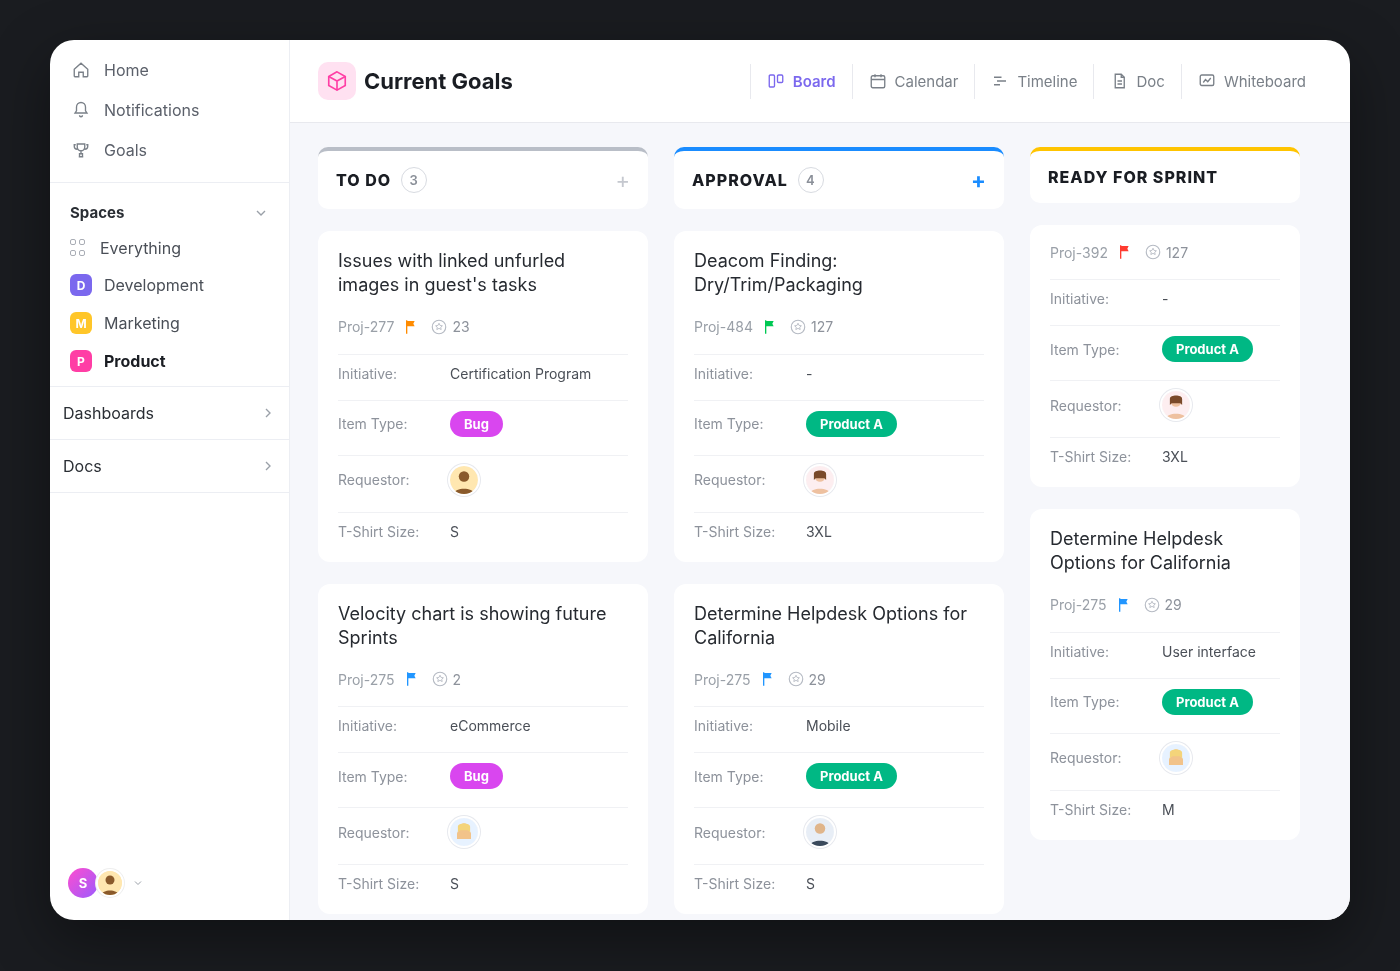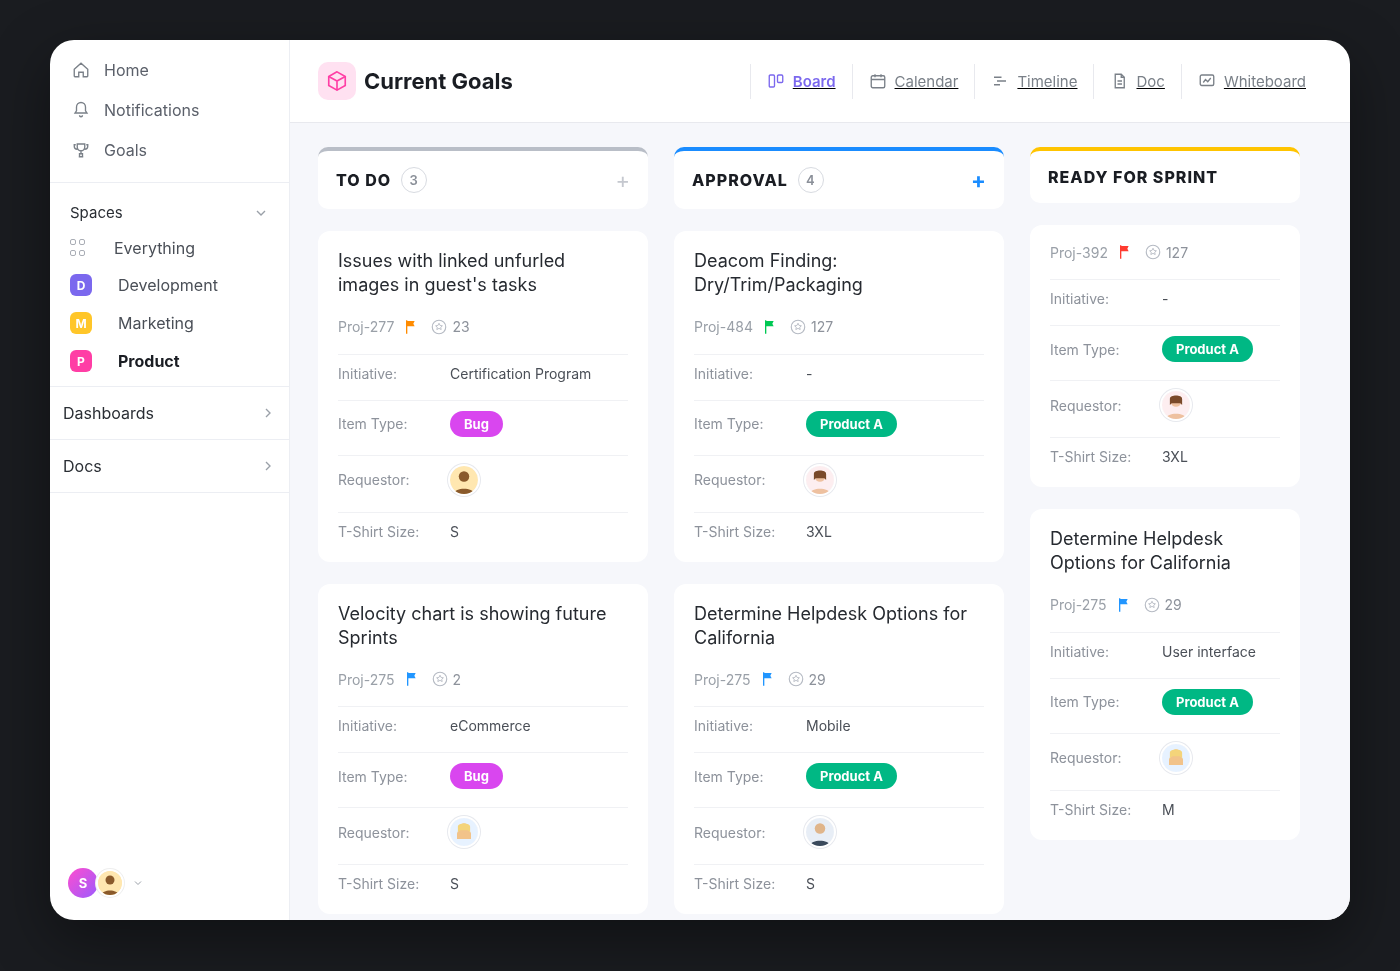--- a/index.html
+++ b/index.html
@@ -30,38 +30,38 @@
   }
   
   .sidebar{width:240px;border-right:1px solid var(--sidebar-border);display:flex;flex-direction:column;}
   .logo{display:flex;align-items:center;gap:8px;padding:24px 20px 10px 20px;}
   .logo svg{width:28px;height:28px;}
   .logo-text{font-weight:800;font-size:22px;color:#1a1d23;}
   .nav{padding:10px 8px 12px;}
   .nav-item{display:flex;align-items:center;gap:14px;padding:10px 14px;color:#5b606a;font-size:16px;border-radius:8px;}
   .nav-item svg{width:18px;height:18px;stroke:#7a8088;}
   .section{padding:12px 20px 6px;border-top:1px solid var(--sidebar-border);}
-  .section-header{display:flex;align-items:center;justify-content:space-between;color:#2a2e34;font-weight:400;font-size:15px;padding:8px 0;}
-  .space-item{display:flex;align-items:center;gap:26px;padding:8px 0;color:#4a4f57;font-size:16px;text-align:right;}
+  .section-header{display:flex;align-items:center;justify-content:space-between;color:#2a2e34;font-weight:700;font-size:15px;padding:8px 0;}
+  .space-item{display:flex;align-items:center;gap:12px;padding:8px 0;color:#4a4f57;font-size:16px;text-align:right;}
   .space-item.bold{font-weight:700;color:#1a1d23;}
   .sq{width:22px;height:22px;border-radius:6px;display:flex;align-items:center;justify-content:center;font-size:12px;font-weight:700;color:#fff;}
   .dotgrid{width:18px;height:18px;display:grid;grid-template-columns:repeat(2,6px);grid-gap:3px;}
   .dotgrid span{width:6px;height:6px;border:1.5px solid #a9adb5;border-radius:2px;}
   .row-link{display:flex;align-items:center;justify-content:space-between;padding:16px 13px;border-top:1px solid var(--sidebar-border);color:#2a2e34;font-size:16px;}
   .sidebar-foot{margin-top:auto;display:flex;align-items:center;gap:4px;padding:14px 18px 22px;}
   .profile{width:30px;height:30px;border-radius:50%;background:linear-gradient(135deg,#ff4dcf,#9b5bff);display:flex;align-items:center;justify-content:center;color:#fff;font-weight:700;font-size:13px;}
   .avatar{width:28px;height:28px;border-radius:50%;background:#ffe7b0;overflow:hidden;display:inline-block;border:2px solid #fff;box-shadow:0 0 0 1px #eee;}
   .avatar svg{width:100%;height:100%;}
 
   
   .main{flex:1;display:flex;flex-direction:column;min-width:0;}
   .topbar{display:flex;align-items:center;gap:8px;padding:22px 28px;border-bottom:1px solid var(--gray-border);}
   .title-icon{width:38px;height:38px;border-radius:10px;display:flex;align-items:center;justify-content:center;background:#ffe1f1;}
   .title{font-weight:700;font-size:22px;color:#1a1d23;margin-right:10px;}
-  .viewtabs{display:flex;align-items:flex-end;gap:0;margin-left:auto;text-decoration:underline;}
+  .viewtabs{display:flex;align-items:flex-end;gap:0;margin-left:auto;}
   .viewtab{display:flex;align-items:center;gap:8px;padding:8px 16px;color:#7a8088;font-size:15px;border-left:1px solid var(--gray-border);}
   .viewtab.first{border-left:1px solid var(--gray-border);}
   .viewtab.active{color:var(--purple);font-weight:600;}
   .viewtab svg{width:18px;height:18px;stroke:#7a8088;}
   .viewtab.active svg{stroke:var(--purple);}
 
   .board{flex:1;background:var(--bg);padding:24px 0 24px 28px;overflow:hidden;}
   .columns{display:flex;gap:26px;}
   .col{width:330px;flex:0 0 330px;display:flex;flex-direction:column;gap:22px;}
   .col.last{width:270px;flex:0 0 270px}

